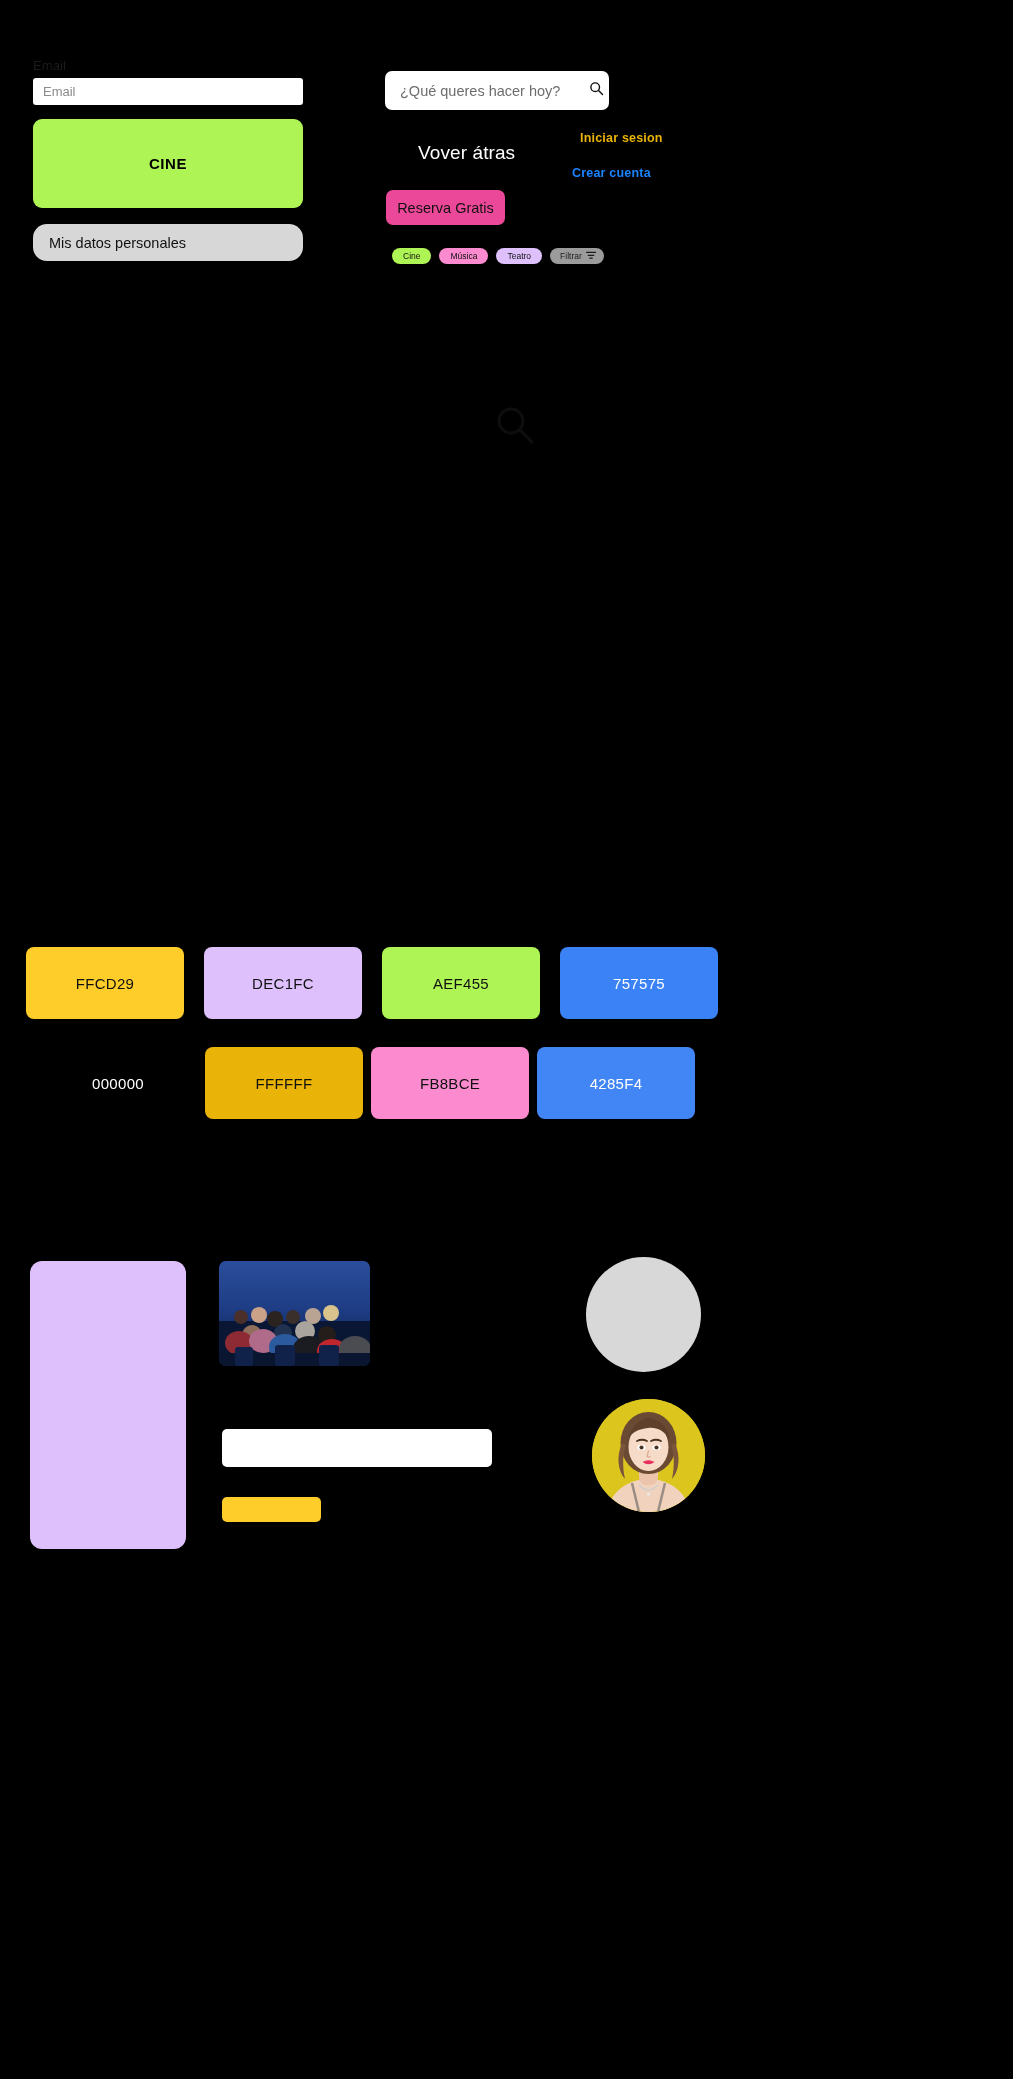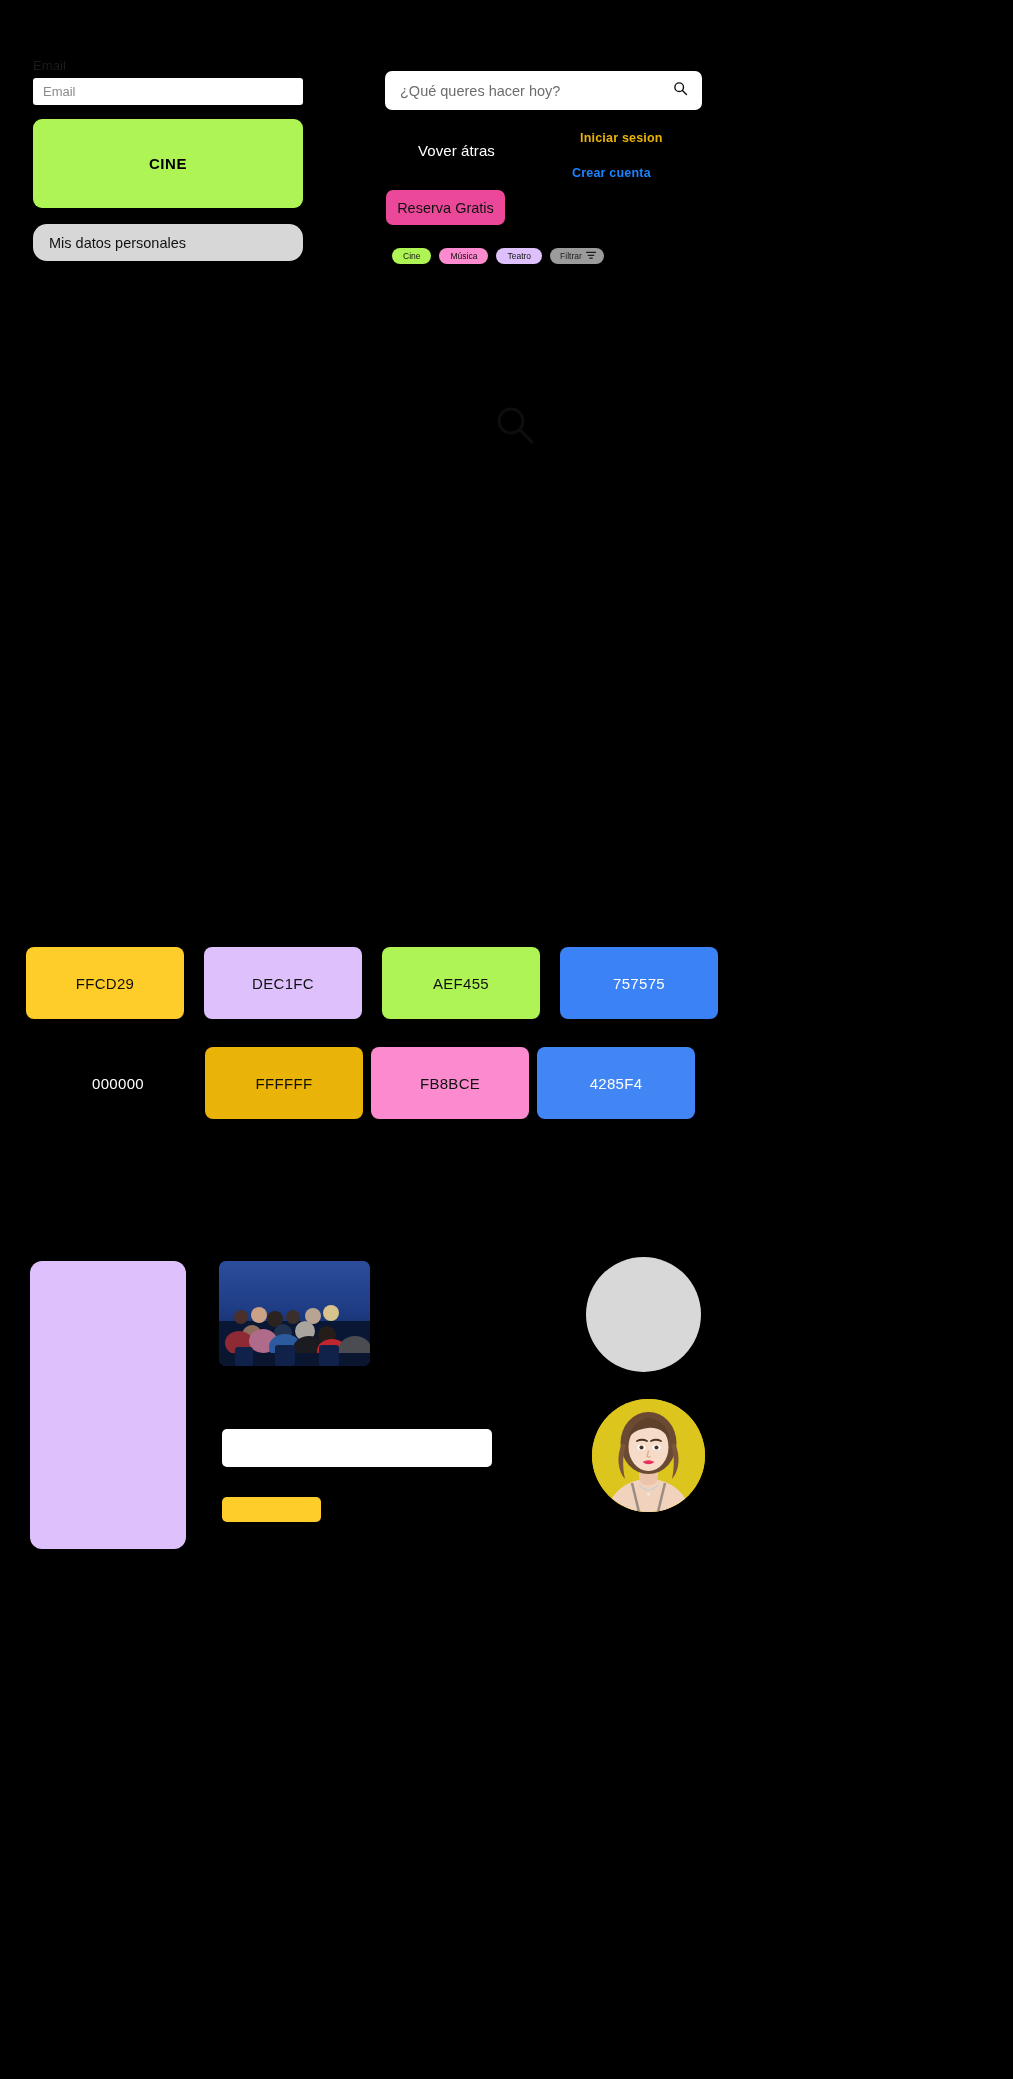--- a/index.html
+++ b/index.html
@@ -68,21 +68,21 @@
     display: flex;
     align-items: center;
     font-size: 14.5px;
     color: #111111;
     cursor: text;
   }
 
   
   #search-bar {
     left: 385px; top: 71px;
-    width: 317px; height: 39px;
+    width: 224px; height: 39px;
     background: #ffffff;
     border-radius: 7px;
     display: flex;
     align-items: center;
     box-sizing: border-box;
     padding: 0 14px 0 13px;
   }
   #search-input {
     flex: 1;
     border: none; outline: none;
@@ -90,21 +90,21 @@
     font-family: "Liberation Sans", sans-serif;
     font-size: 14.5px;
     color: #202124;
   }
   #search-input::placeholder { color: #6d6d6d; }
   .mag-icon { flex: 0 0 auto; display: block; }
 
   
   #back-link {
     left: 418px; top: 142px;
-    font-size: 15px;
+    font-size: 19px;
     color: #ffffff;
     letter-spacing: .1px;
     cursor: pointer;
   }
   #login-link {
     left: 580px; top: 131px;
     font-size: 12.5px;
     font-weight: bold;
     color: #eab308;
     letter-spacing: .2px;

